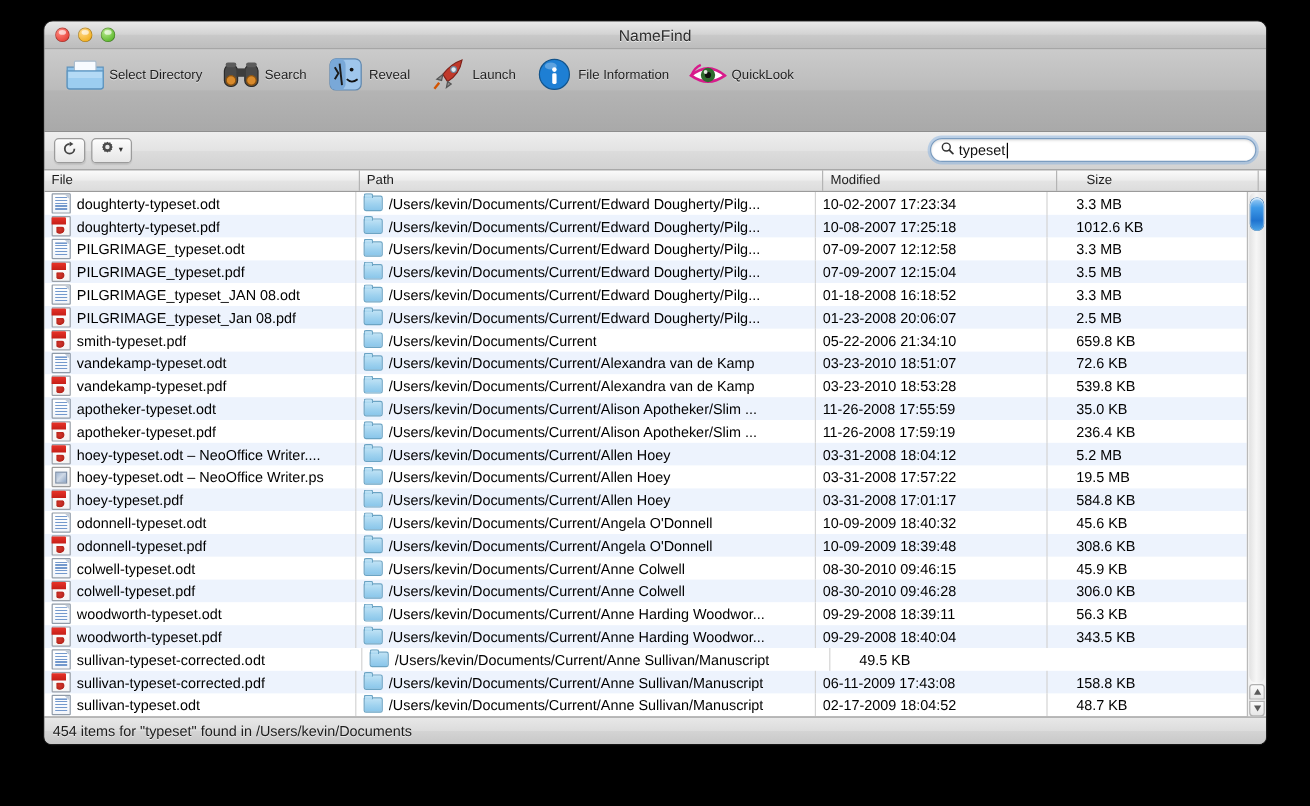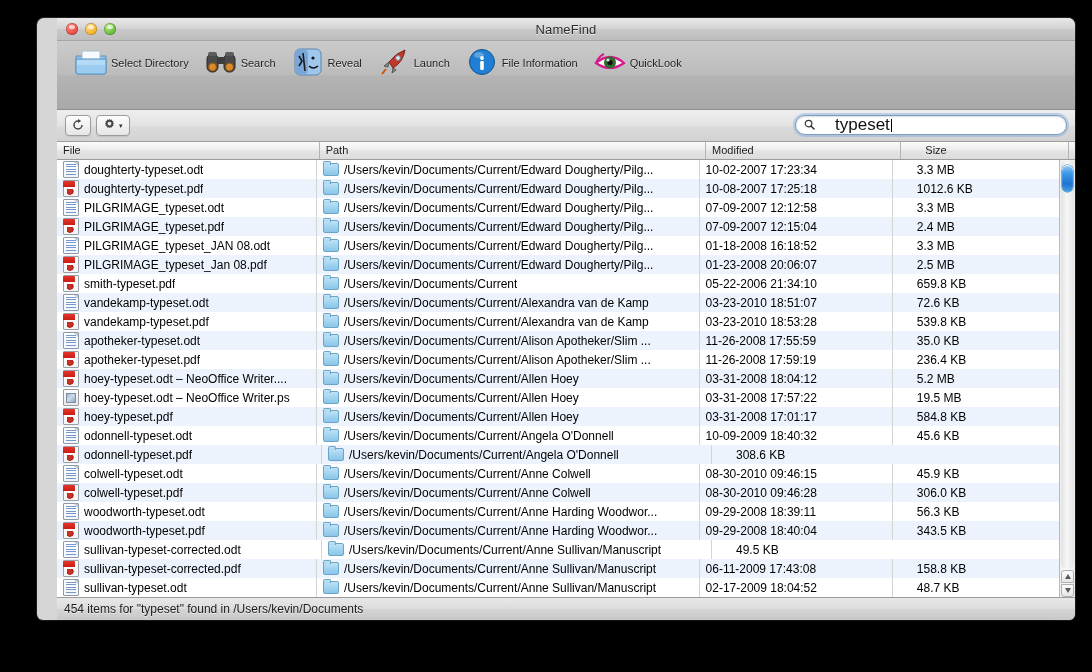--- a/index.html
+++ b/index.html
@@ -18,21 +18,20 @@
     left: 37px;
     top: 18px;
     width: 1018px;
     height: 602px;
     border-radius: 7px 7px 6px 6px;
     background: #d6d6d6;
     box-shadow: 0 7px 26px rgba(0,0,0,0.75), 0 0 0 1px #2b2b2b;
     overflow: hidden;
     display: flex;
     flex-direction: column;
-    padding-left: 20px;
   }
 
   
   #titlebar {
     height: 22px;
     flex: 0 0 22px;
     background: linear-gradient(to bottom, #e9e9e9 0%, #d3d3d3 48%, #c9c9c9 52%, #bdbdbd 100%);
     border-bottom: 1px solid #a6a6a6;
     position: relative;
     display: flex;
@@ -141,23 +140,23 @@
     border-radius: 10px;
     background: #ffffff;
     border: 1px solid #7c9dc0;
     box-shadow: 0 0 0 2px rgba(120,170,225,0.42), inset 0 1px 2px rgba(0,0,0,0.14);
     display: flex;
     align-items: center;
     padding: 0 8px;
     box-sizing: border-box;
   }
   #search-text {
-    font-size: 17px;
+    font-size: 12px;
     color: #111;
-    margin-left: 20px;
+    margin-left: 4px;
     white-space: nowrap;
   }
   .caret {
     display: inline-block;
     width: 1px;
     height: 13px;
     background: #000;
     margin-left: 1px;
     vertical-align: -2px;
   }
@@ -565,21 +564,21 @@
               <span class="cell-txt">PILGRIMAGE_typeset.pdf</span>
             </div>
             <div class="cell sep c-path">
               <div class="folder"></div>
               <span class="cell-txt">/Users/kevin/Documents/Current/Edward Dougherty/Pilg...</span>
             </div>
             <div class="cell sep c-mod">
               <span class="cell-txt">07-09-2007 12:15:04</span>
             </div>
             <div class="cell c-size">
-              <span class="cell-txt">2.4 MB</span>
+              <span class="cell-txt">3.5 MB</span>
             </div>
           </div>
           <div class="row odd">
             <div class="cell sep c-file">
               <div class="ficon icon-odt"></div>
               <span class="cell-txt">PILGRIMAGE_typeset_JAN 08.odt</span>
             </div>
             <div class="cell sep c-path">
               <div class="folder"></div>
               <span class="cell-txt">/Users/kevin/Documents/Current/Edward Dougherty/Pilg...</span>
@@ -752,20 +751,23 @@
             </div>
           </div>
           <div class="row even">
             <div class="cell sep c-file">
               <div class="ficon icon-pdf"></div>
               <span class="cell-txt">odonnell-typeset.pdf</span>
             </div>
             <div class="cell sep c-path">
               <div class="folder"></div>
               <span class="cell-txt">/Users/kevin/Documents/Current/Angela O'Donnell</span>
+            </div>
+            <div class="cell sep c-mod">
+              <span class="cell-txt">10-09-2009 18:39:48</span>
             </div>
             <div class="cell c-size">
               <span class="cell-txt">308.6 KB</span>
             </div>
           </div>
           <div class="row odd">
             <div class="cell sep c-file">
               <div class="ficon icon-odt"></div>
               <span class="cell-txt">colwell-typeset.odt</span>
             </div>

